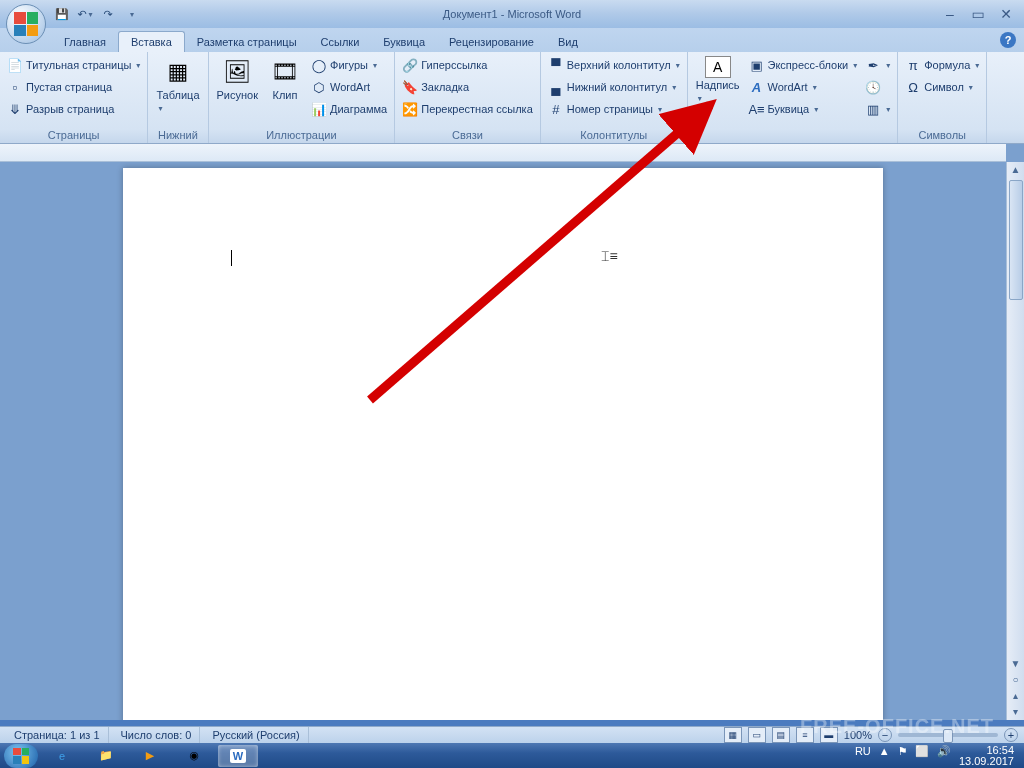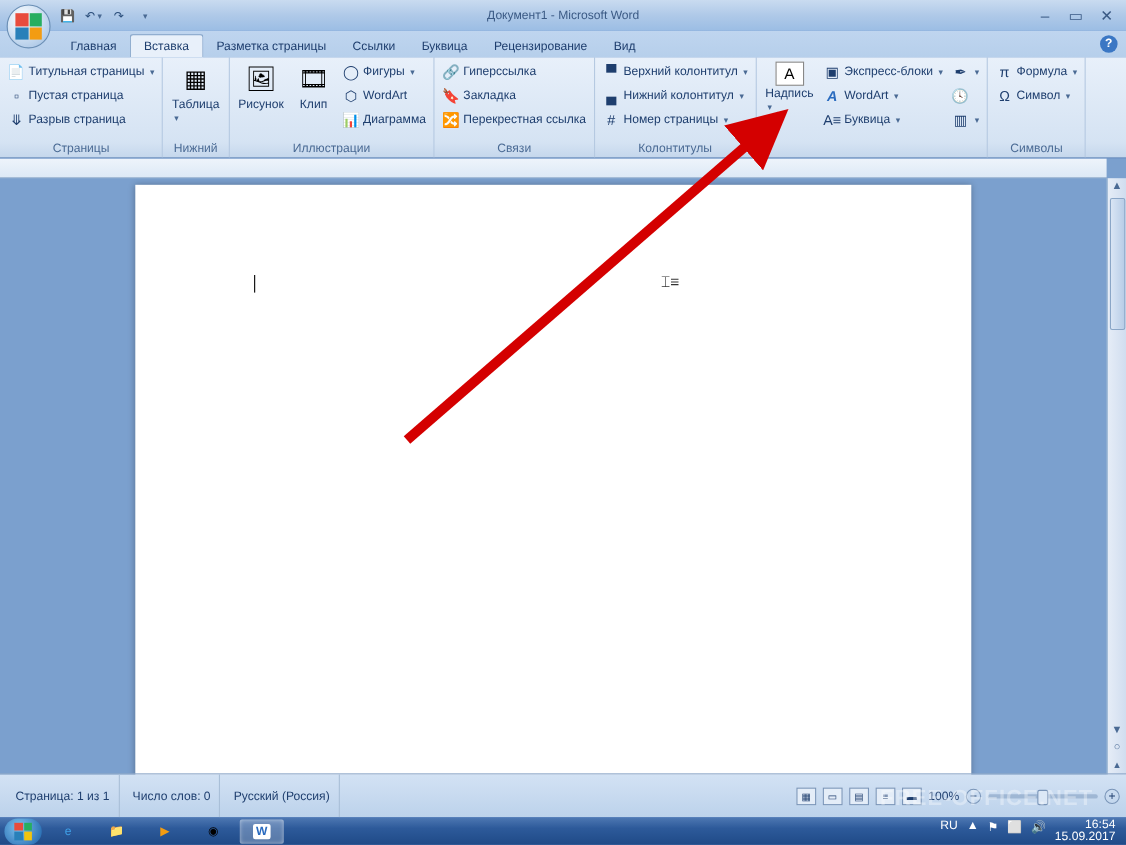--- a/index.html
+++ b/index.html
@@ -35,21 +35,21 @@
 .ruler-h{height:18px;background:linear-gradient(#eef4fb,#dde9f6);border-bottom:1px solid #a9bfd8;margin-right:18px}
 .page-wrap{position:absolute;top:18px;left:0;right:18px;bottom:0;overflow:hidden;display:flex;justify-content:center}
 .page{width:760px;height:980px;background:#fff;margin-top:6px;box-shadow:0 0 6px rgba(0,0,0,.3);position:relative}
 .cursor{position:absolute;left:108px;top:82px;width:1px;height:16px;background:#000}
 .i-beam{position:absolute;left:478px;top:80px;font-size:14px;color:#333}
 .vscroll{position:absolute;right:0;top:18px;bottom:0;width:18px;background:linear-gradient(90deg,#e6edf7,#d0ddef);border-left:1px solid #a9bfd8;display:flex;flex-direction:column;align-items:center}
 .vscroll .arr{height:16px;width:100%;text-align:center;color:#4a6a94;font-size:10px;line-height:16px}
 .vscroll .thumb{width:14px;height:120px;background:linear-gradient(90deg,#d9e5f4,#b8cde7);border:1px solid #8aa6c7;border-radius:2px;margin-top:2px}
 .vscroll .spacer{flex:1}
 .arrow-annot{position:absolute;pointer-events:none;z-index:20}
-.statusbar{position:absolute;bottom:25px;left:0;right:0;height:40px;background:linear-gradient(#d3e2f4,#bcd2eb);border-top:1px solid #8fa9c9;display:flex;align-items:center;color:#1e3e6e;padding:0 6px;gap:4px}
+.statusbar{position:absolute;bottom:25px;left:0;right:0;height:17px;background:linear-gradient(#d3e2f4,#bcd2eb);border-top:1px solid #8fa9c9;display:flex;align-items:center;color:#1e3e6e;padding:0 6px;gap:4px}
 .status-sec{padding:0 8px;border-right:1px solid #a9bfd8;height:100%;display:flex;align-items:center}
 .status-right{margin-left:auto;display:flex;align-items:center;gap:6px}
 .view-btn{width:18px;height:16px;border:1px solid #7a95b8;background:#e4edf8;font-size:9px;text-align:center;line-height:14px}
 .zoom-slider{width:100px;height:4px;background:#9fb7d4;position:relative;border-radius:2px}
 .zoom-slider::after{content:"";position:absolute;left:50%;top:-4px;width:8px;height:12px;background:#dce8f6;border:1px solid #7a95b8;border-radius:2px;transform:translateX(-50%)}
 .taskbar{position:absolute;bottom:0;left:0;right:0;height:25px;background:linear-gradient(#4e78b3,#2d5a9a 40%,#1f4a87);display:flex;align-items:center;padding:0 4px;gap:4px}
 .start-btn{width:34px;height:24px;border-radius:12px;background:radial-gradient(circle at 40% 35%,#7fc4f0,#1a5fa8);display:flex;align-items:center;justify-content:center}
 .start-orb{width:16px;height:16px;display:grid;grid-template-columns:1fr 1fr;grid-template-rows:1fr 1fr;gap:1px}
 .start-orb span:nth-child(1){background:#e84c3d}
 .start-orb span:nth-child(2){background:#27ae60}
@@ -340,18 +340,18 @@
       <span style="color:#2a6bbf;font-weight:bold;background:#fff;padding:1px 3px;border-radius:2px">W</span>
     </div>
   <div class="tray">
     <span>RU</span>
     <span>▲</span>
     <span>⚑</span>
     <span>⬜</span>
     <span>🔊</span>
     <div class="tray-time">
       <div>16:54</div>
-      <div>15.09.2017</div>
+      <div>13.09.2017</div>
     </div>
   </div>
 </div>
 
 <div class="watermark">FREE-OFFICE.NET</div>
 
 </body></html>

